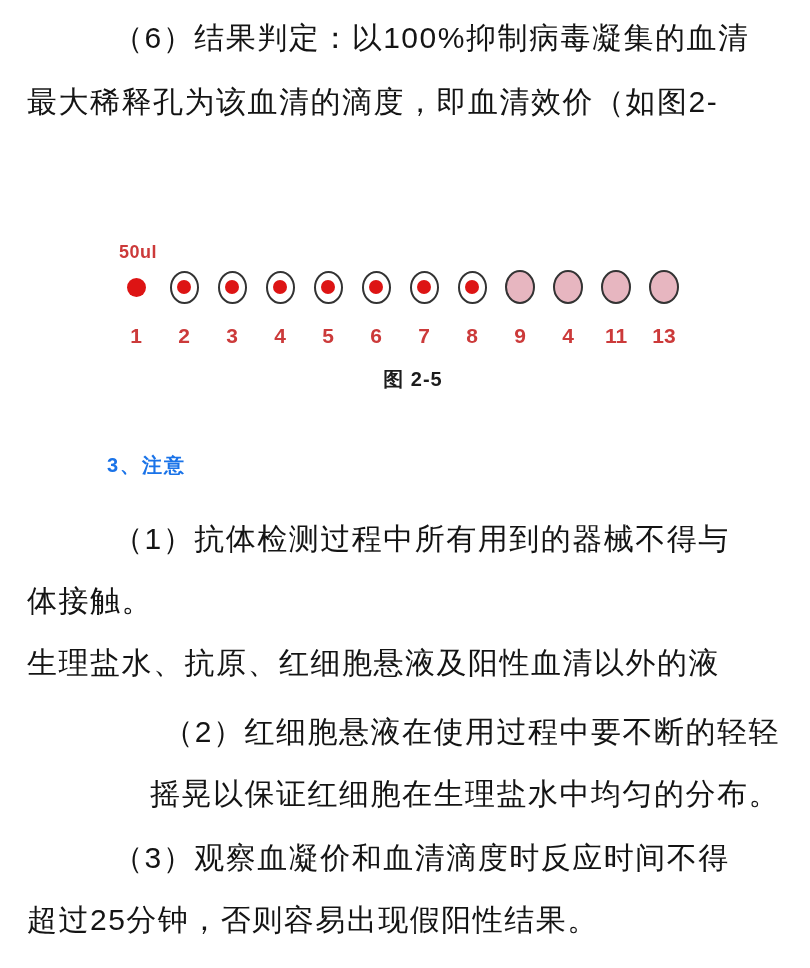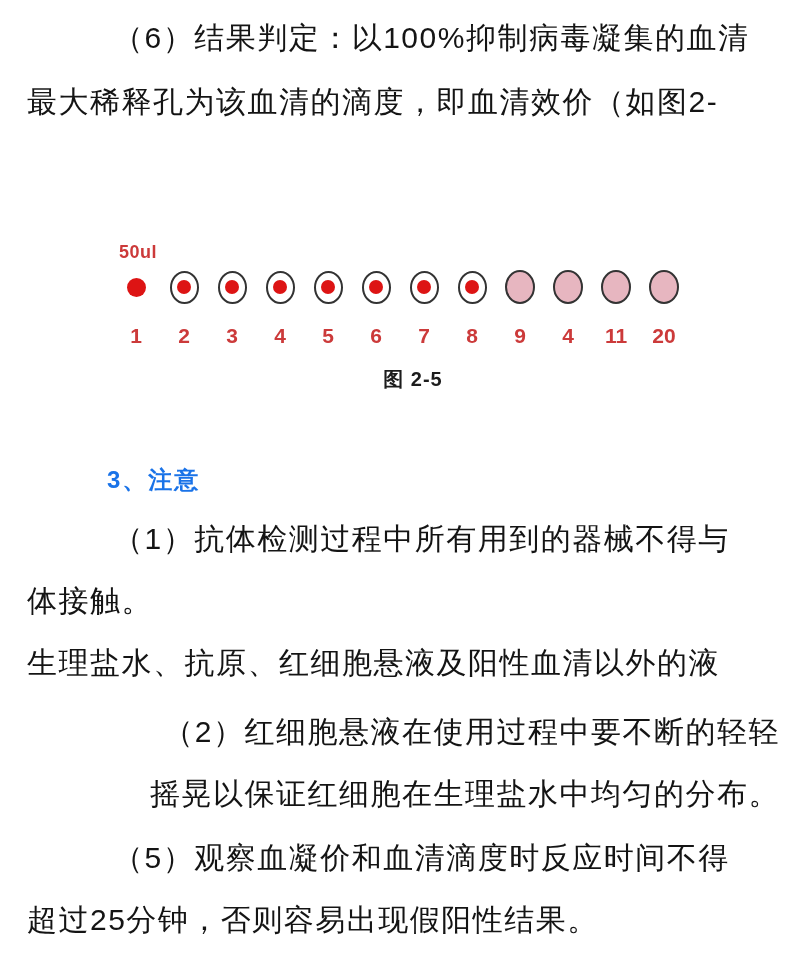--- a/index.html
+++ b/index.html
@@ -65,23 +65,23 @@
     color:var(--num-red,#cc3a3a);
   }
   .fig-caption{
     position:absolute;left:0;top:126px;width:810px;
     text-align:center;font-size:20px;color:#1c1c1c;
     letter-spacing:1px;
     font-weight:bold;
   }
   
   .note-heading{
-    position:absolute;left:0;top:464px;width:810px;
+    position:absolute;left:0;top:452px;width:810px;
     padding-left:107px;box-sizing:border-box;
-    font-size:24px;font-weight:700;
+    font-size:20px;font-weight:700;
     color:var(--accent-blue,#1a73e8);
     letter-spacing:2px;
   }
   #para1{top:508px;}
   #para2{top:701px;text-align:right;}
   #para3{top:827px;}
   #para6{top:6px;}
 </style>
 </head>
 <body>
@@ -152,34 +152,34 @@
         <div class="cell num">2</div>
         <div class="cell num">3</div>
         <div class="cell num">4</div>
         <div class="cell num">5</div>
         <div class="cell num">6</div>
         <div class="cell num">7</div>
         <div class="cell num">8</div>
         <div class="cell num">9</div>
         <div class="cell num">4</div>
         <div class="cell num">11</div>
-        <div class="cell num">20</div>
+        <div class="cell num">13</div>
       </div>
     <div class="fig-caption">图 2-5</div>
   </div>
 
   <div class="note-heading">3、注意</div>
 
   <div class="para" id="para1">
       <div class="line first">（1）抗体检测过程中所有用到的器械不得与</div>
       <div class="line">体接触。</div>
       <div class="line">生理盐水、抗原、红细胞悬液及阳性血清以外的液</div>
     </div>
   <div class="para" id="para2">
       <div class="line first">（2）红细胞悬液在使用过程中要不断的轻轻</div>
       <div class="line">摇晃以保证红细胞在生理盐水中均匀的分布。</div>
     </div>
   <div class="para" id="para3">
-      <div class="line first">（5）观察血凝价和血清滴度时反应时间不得</div>
+      <div class="line first">（3）观察血凝价和血清滴度时反应时间不得</div>
       <div class="line">超过25分钟，否则容易出现假阳性结果。</div>
     </div>
 
 </div>
 
 </body></html>

